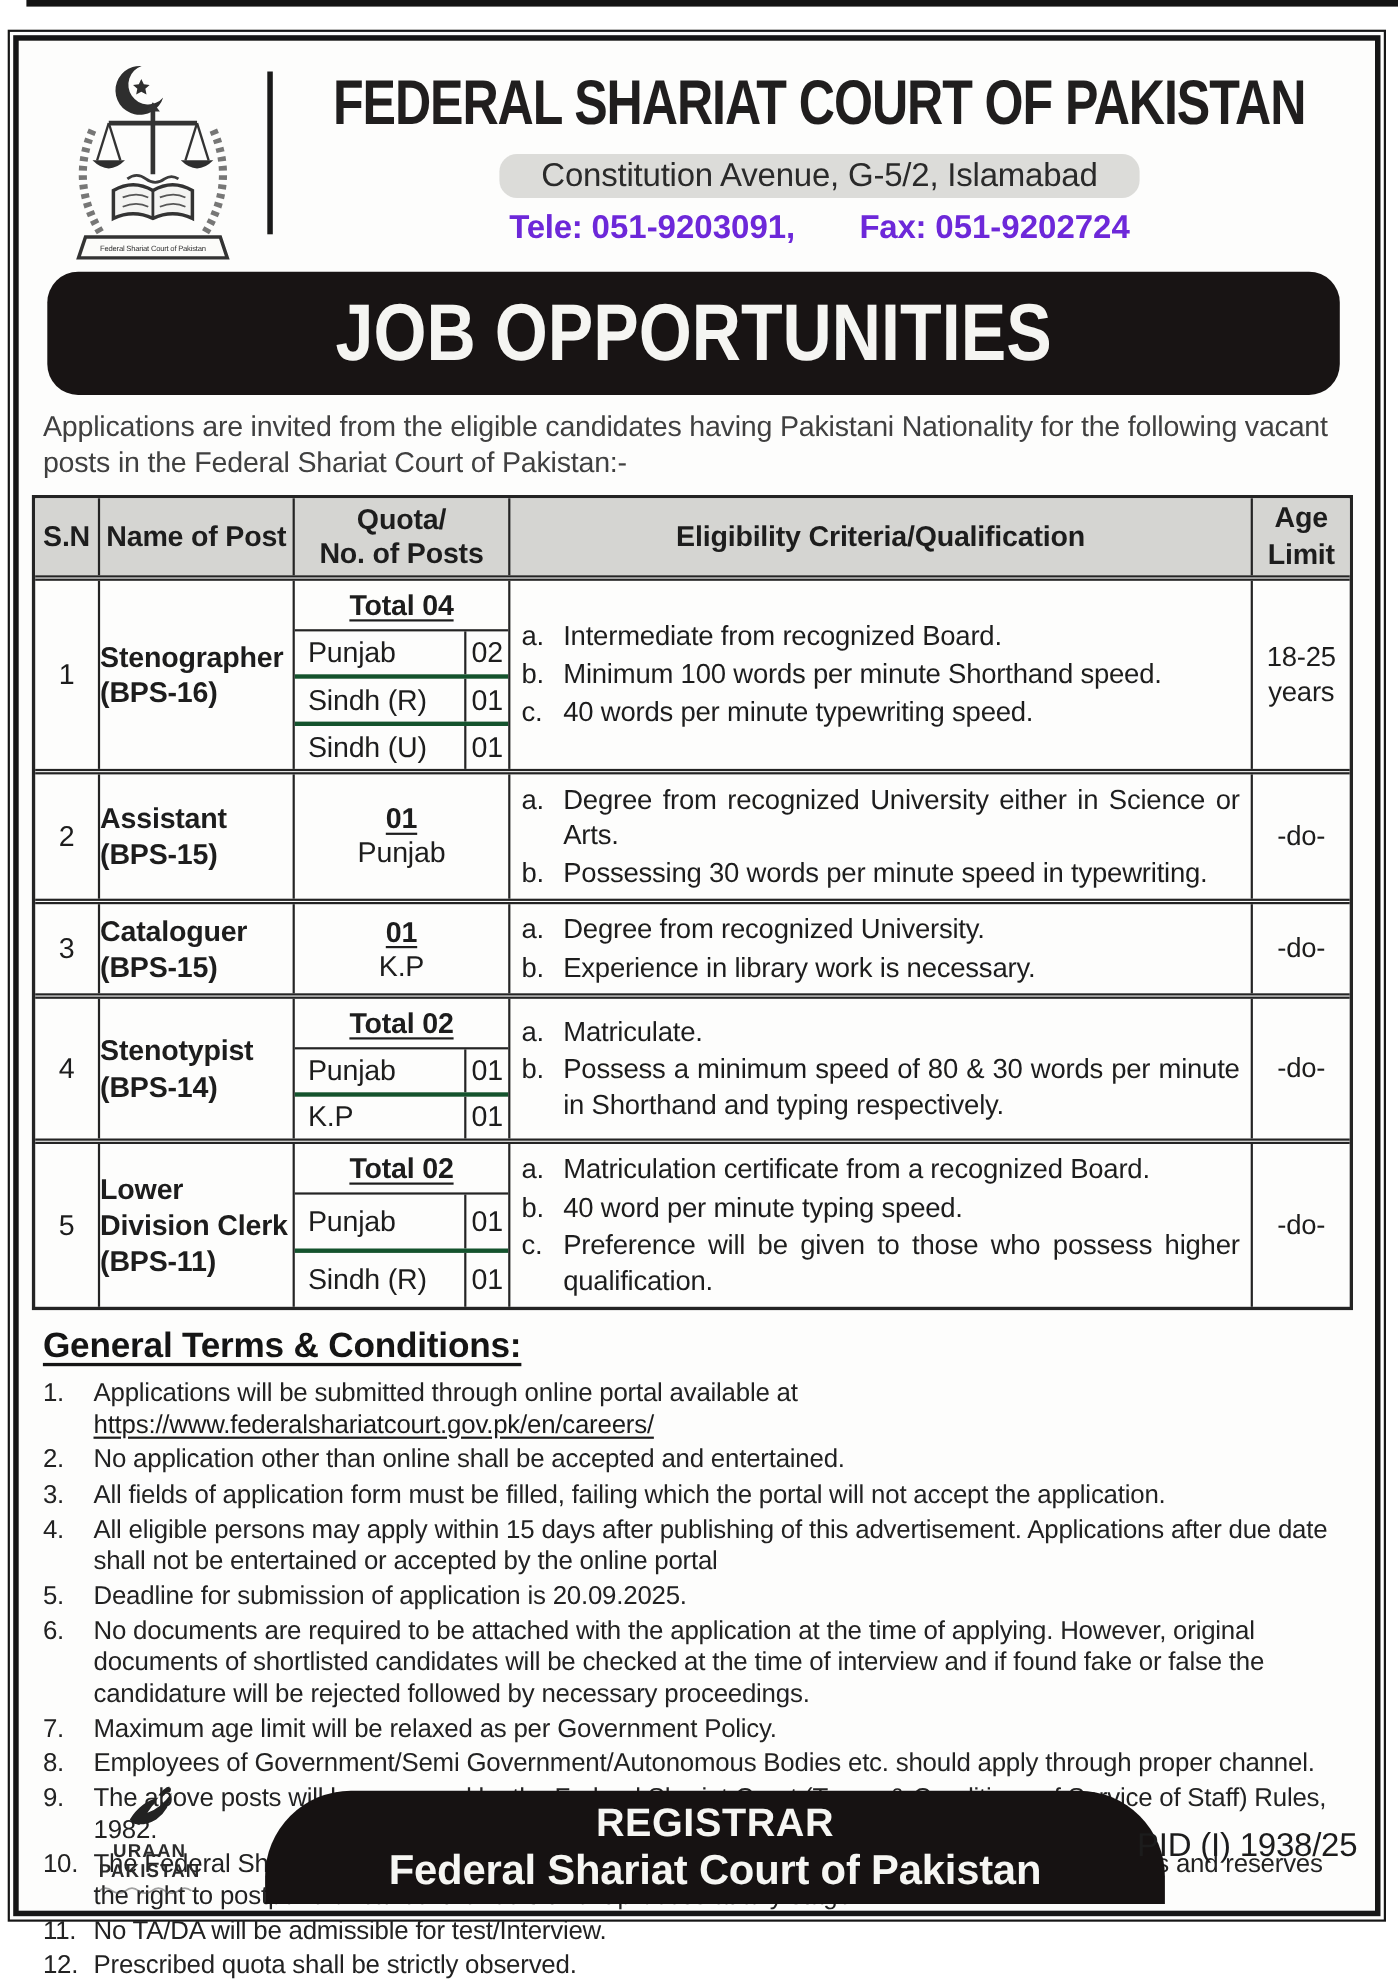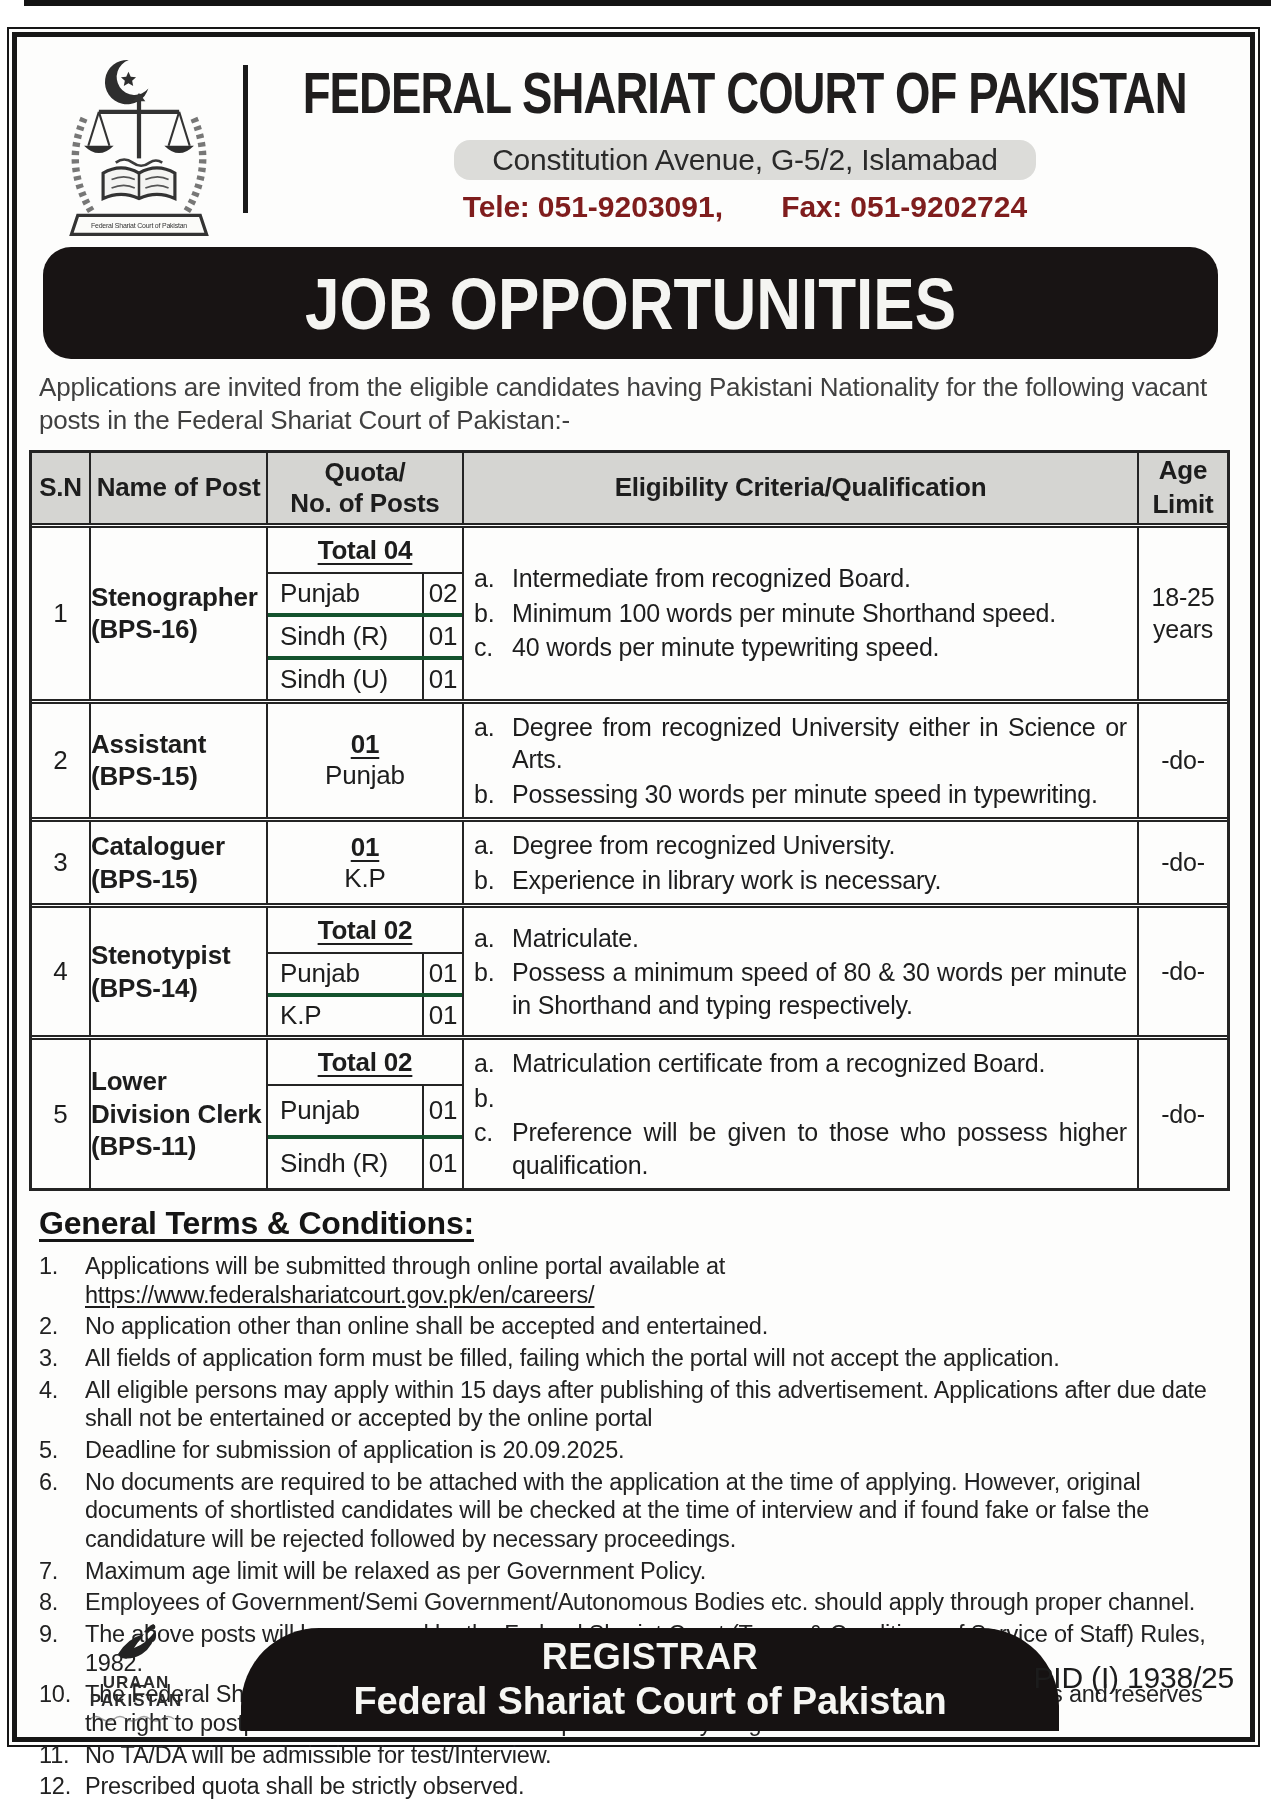--- a/index.html
+++ b/index.html
@@ -27,21 +27,21 @@
   .head-text { flex:1; text-align:center; padding-top:2px; }
   .org-title {
     display:inline-block; font-weight:bold; font-size:47px; color:#201e1e;
     transform:scale(0.97,1.22); transform-origin:center top; letter-spacing:-1px;
     white-space:nowrap;
   }
   .org-address-pill {
     display:inline-block; margin-top:26px; background:#dcdcd9; border-radius:16px;
     padding:3px 38px; font-size:30px; color:#2a2a2a;
   }
-  .tele-line { margin-top:10px; font-size:30px; color:#7f1d1d; }
+  .tele-line { margin-top:10px; font-size:30px; color:#6d28d9; }
   .tele-line .lbl { font-weight:bold; }
   .tele-line .num { font-weight:bold; letter-spacing:0; }
   .tele-gap { display:inline-block; width:42px; }
 
   
   .job-banner {
     margin:6px 20px 0 14px; height:112px; background:#181414; border-radius:28px;
     display:flex; align-items:center; justify-content:center;
   }
   .job-banner span {
@@ -319,20 +319,21 @@
           </div>
         </div>
       </div>
       <div class="cell c-crit">
         <div class="crit-item">
           <span class="crit-letter">a.</span>
                 <span class="crit-text">Matriculation certificate from a recognized Board.</span>
         </div>
         <div class="crit-item">
           <span class="crit-letter">b.</span>
+                <span class="crit-text">40 word per minute typing speed.</span>
         </div>
         <div class="crit-item">
           <span class="crit-letter">c.</span>
                 <span class="crit-text">Preference will be given to those who possess higher qualification.</span>
         </div>
       </div>
       <div class="cell c-age">-do-</div>
     </div>
   </div>
 

